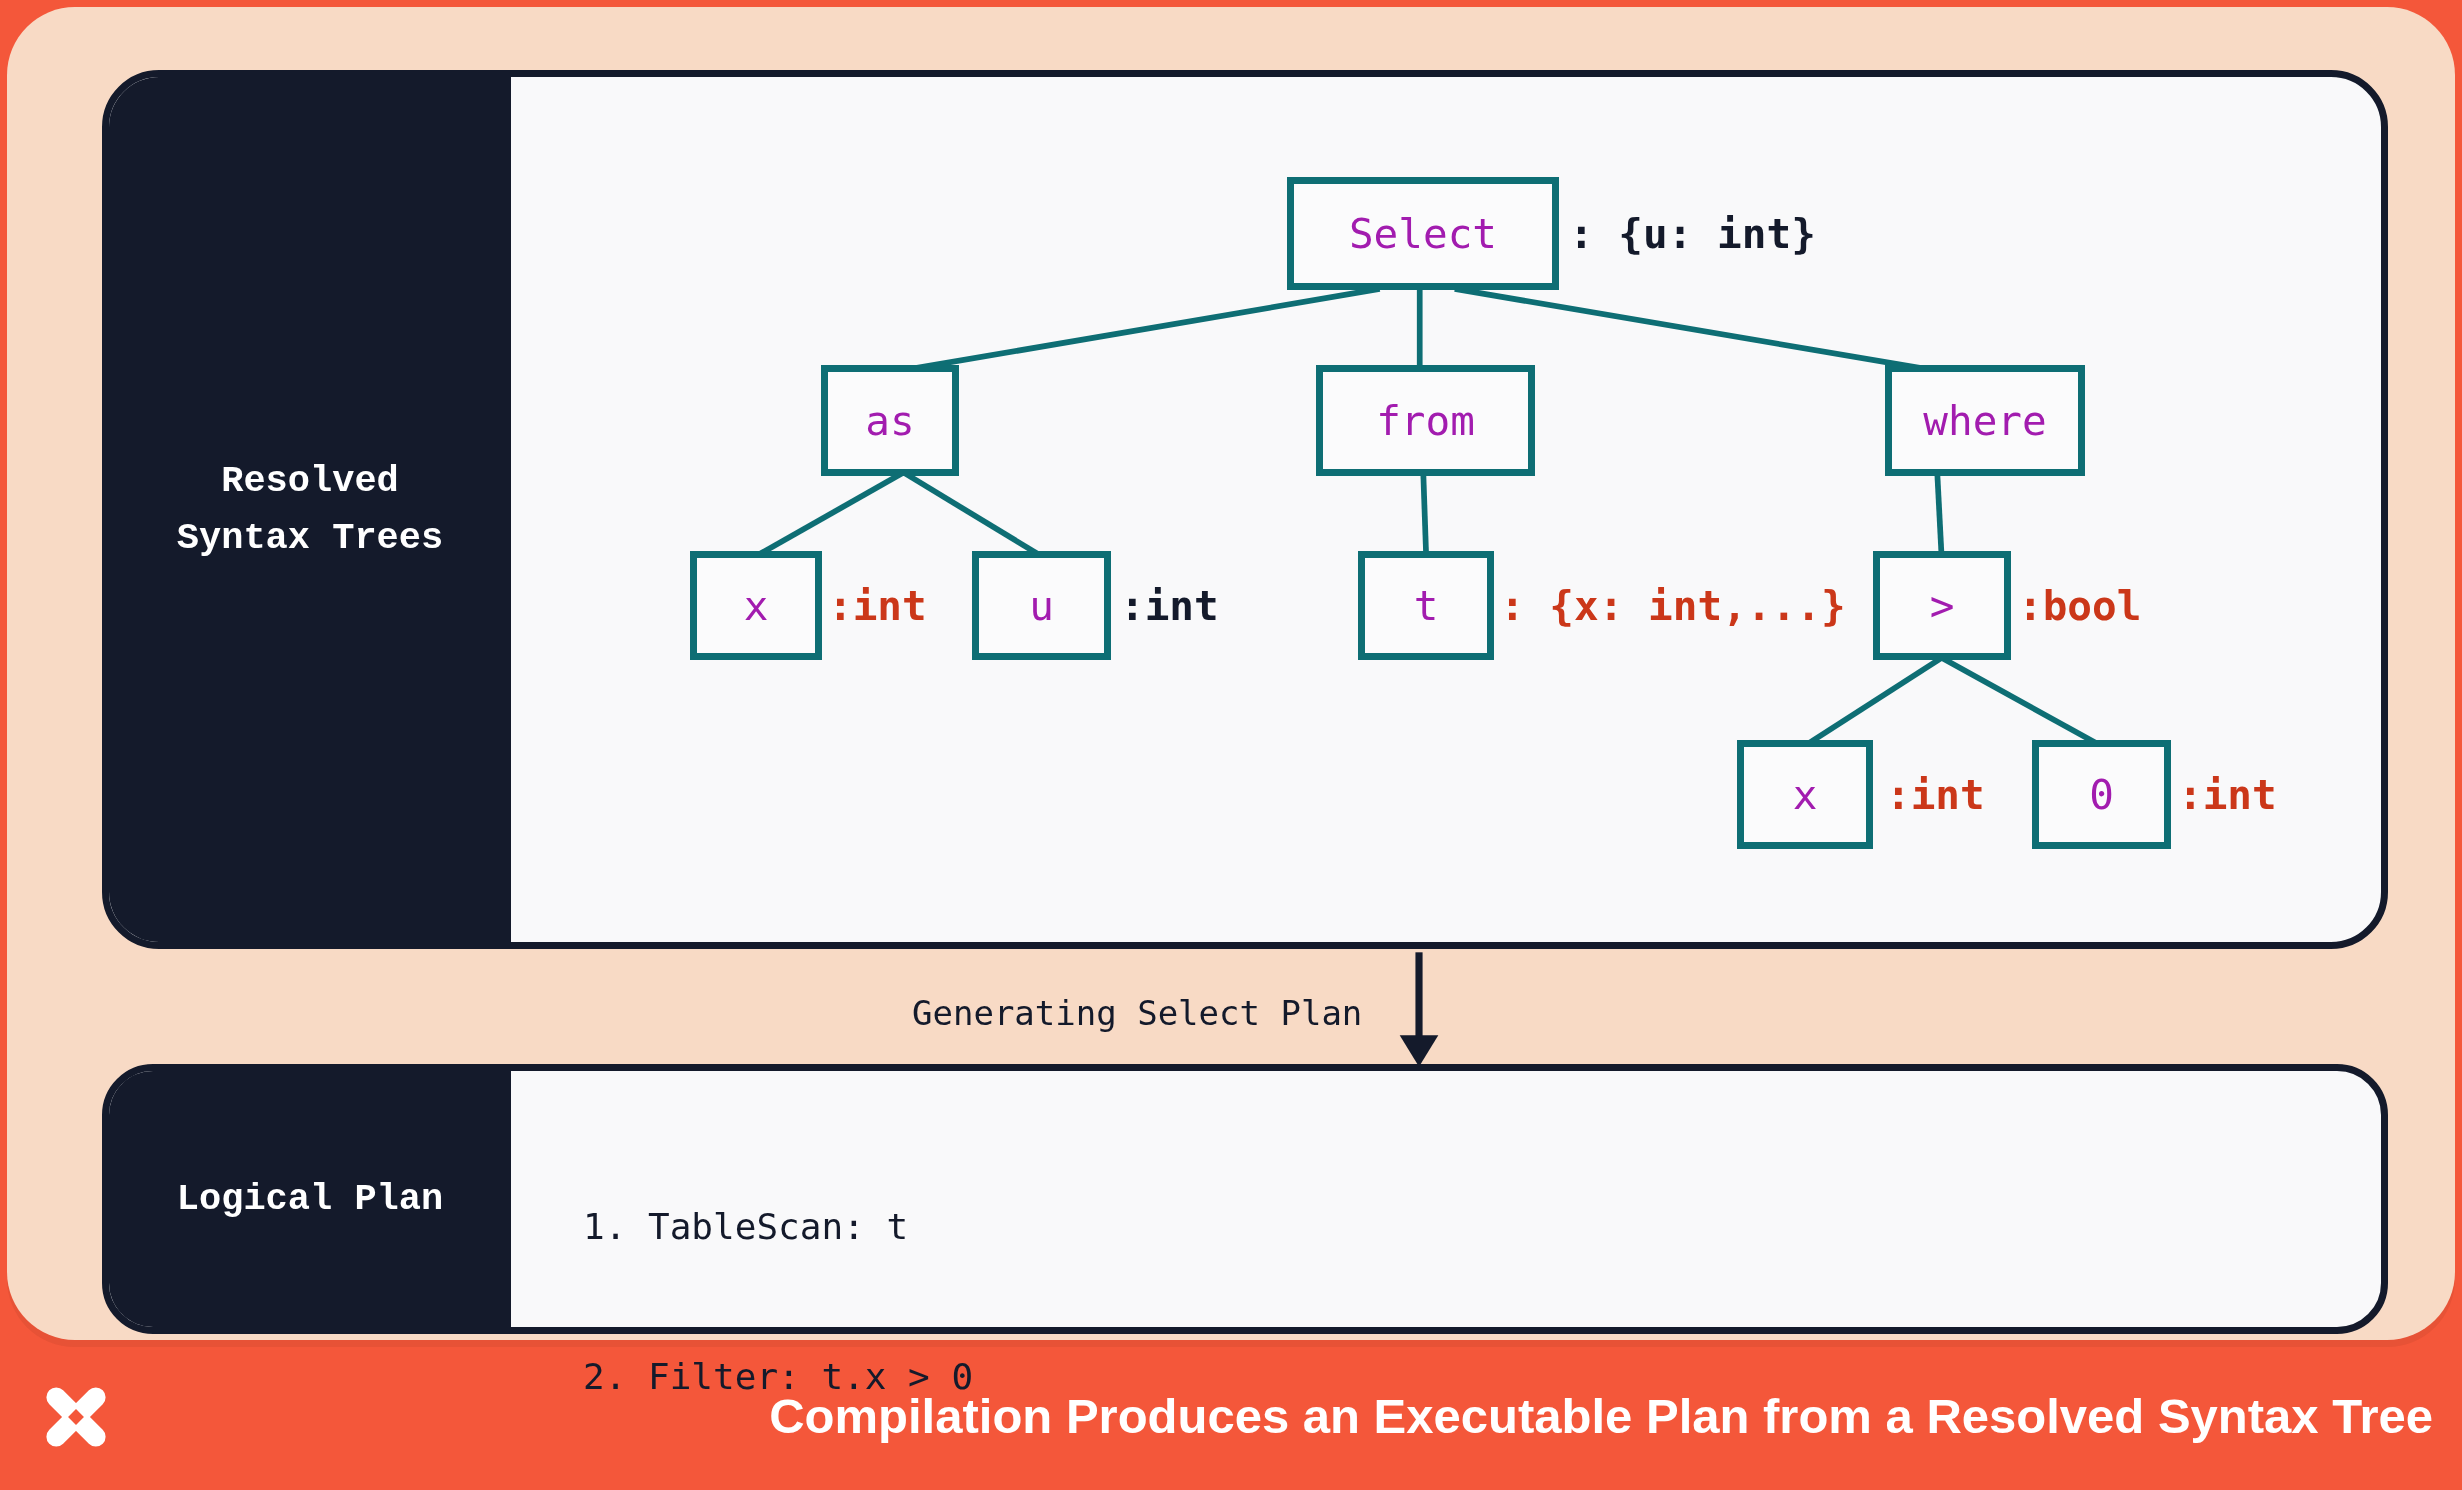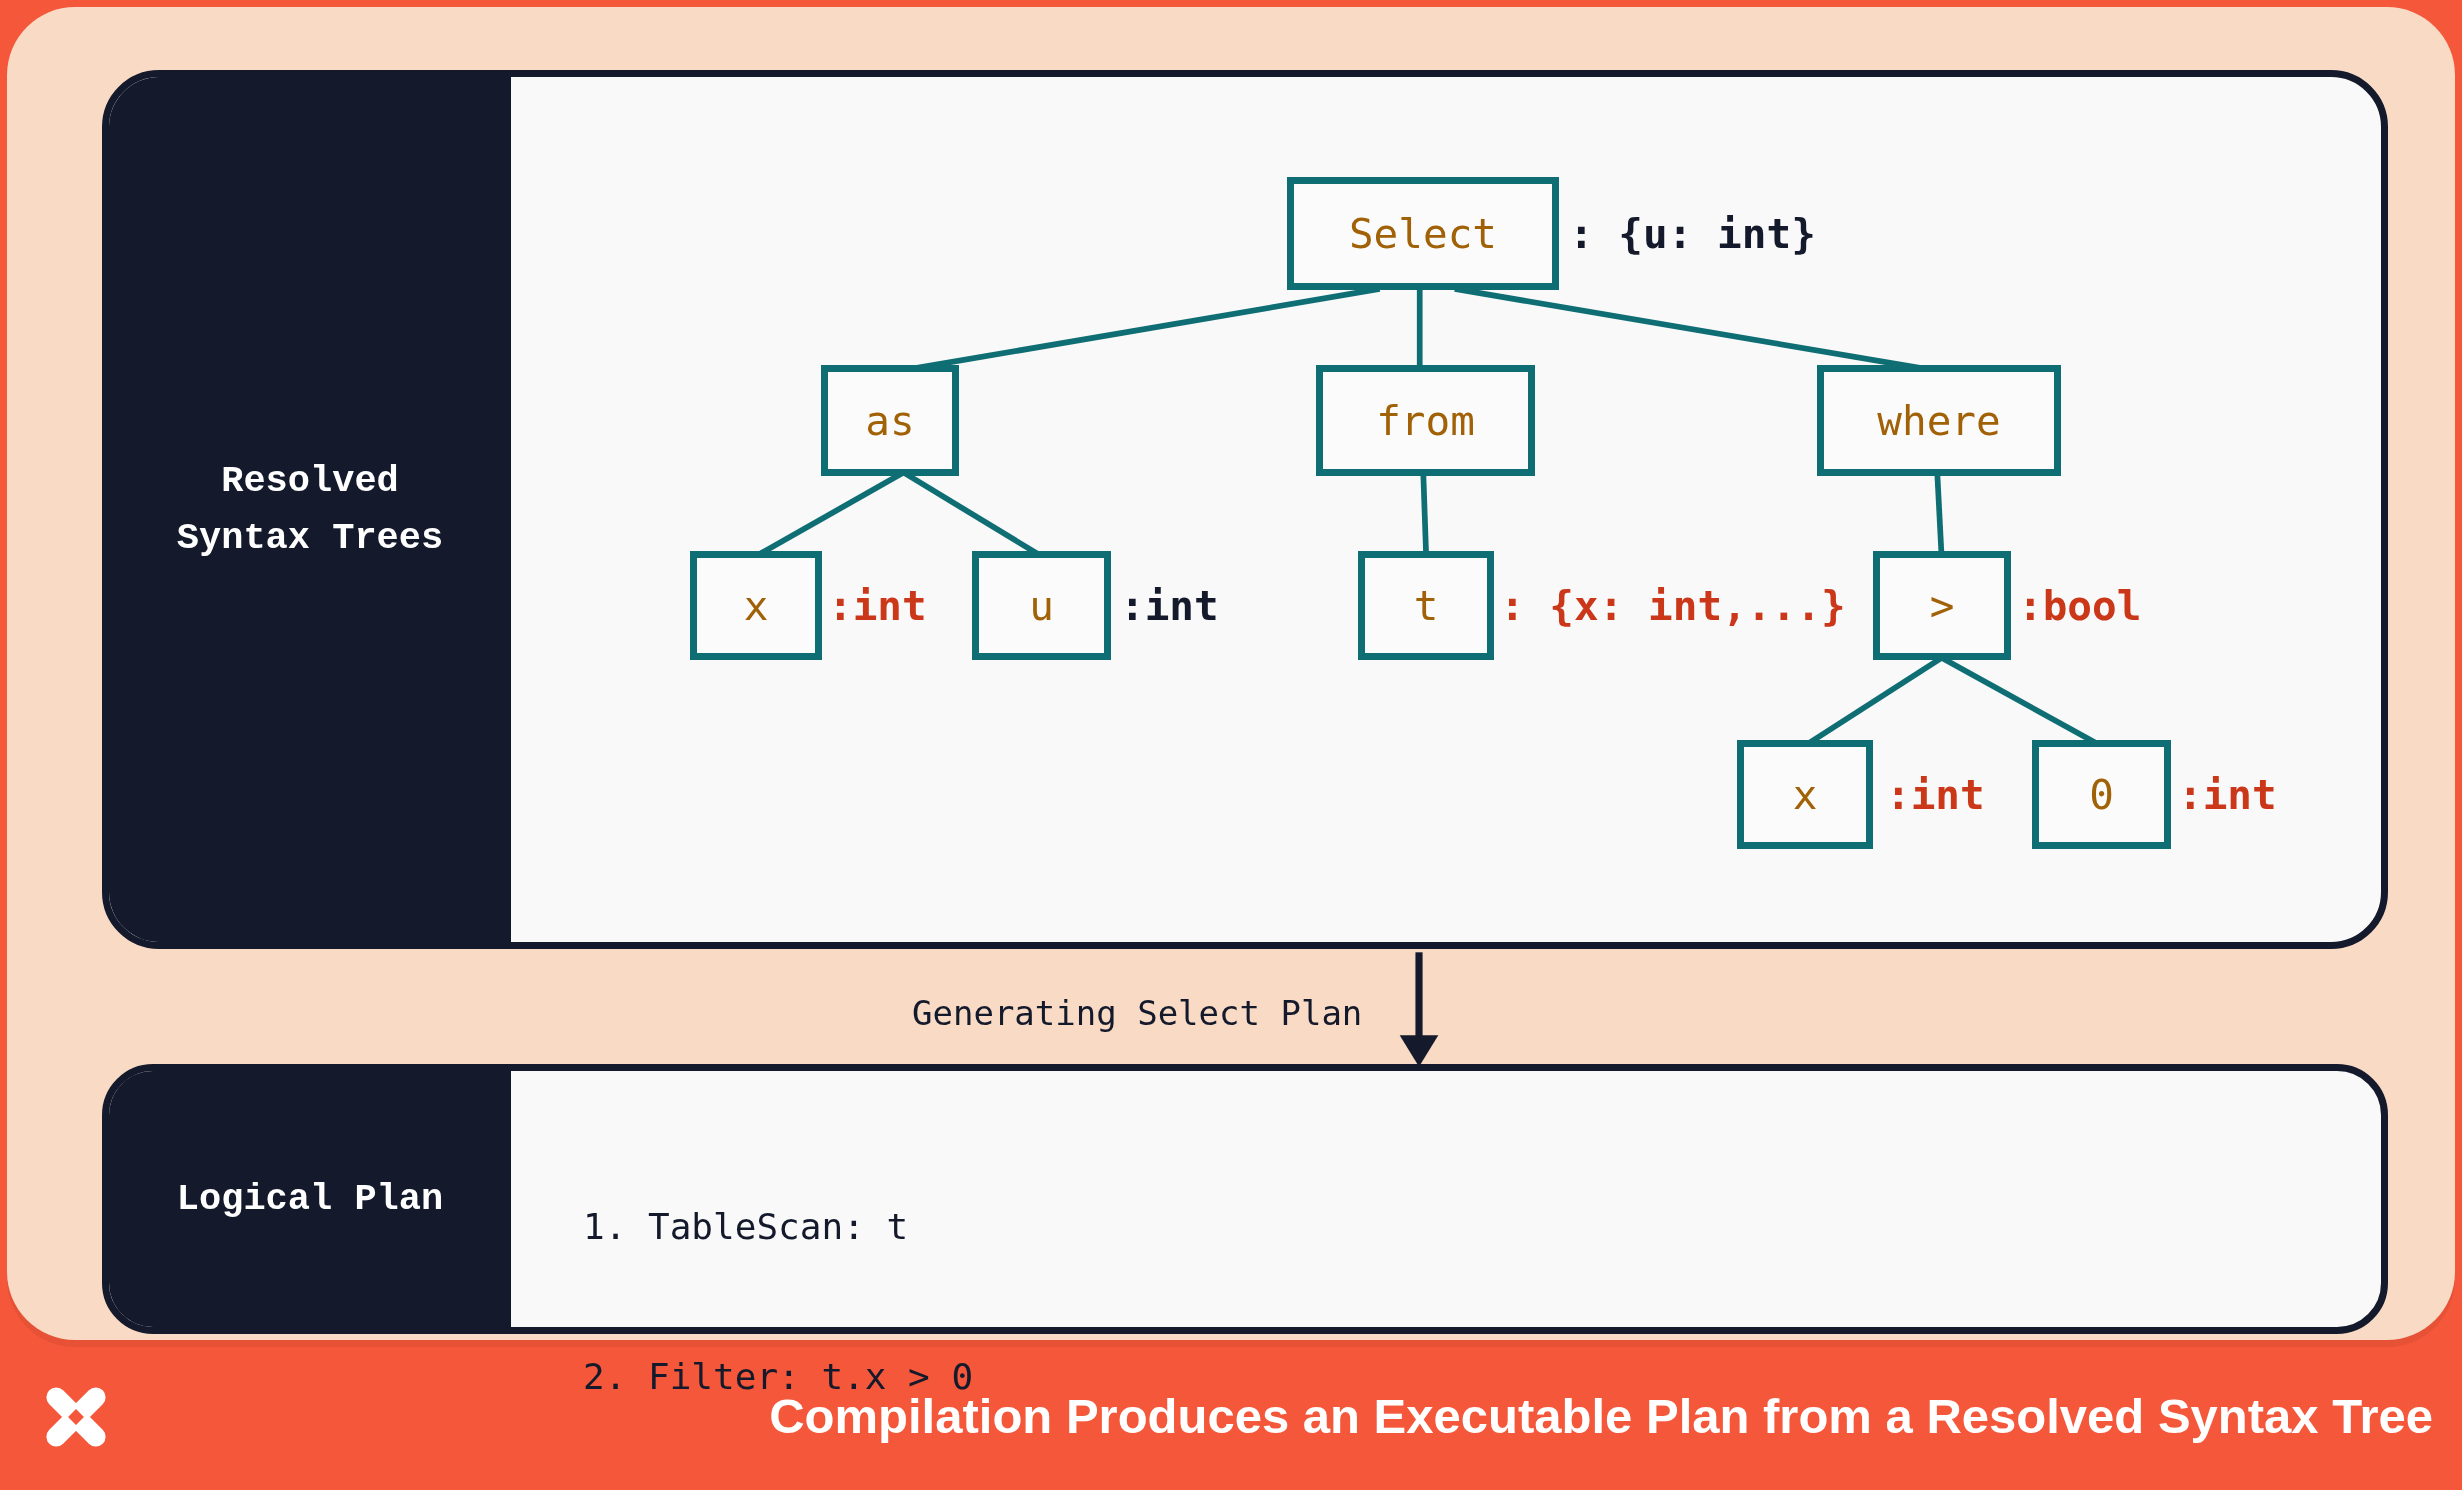--- a/index.html
+++ b/index.html
@@ -29,21 +29,21 @@
     position:absolute;left:0;top:0;bottom:0;width:402px;background:#141A2B;
     display:flex;flex-direction:column;align-items:center;justify-content:center;
     color:#FFFFFF;font-weight:bold;font-size:37px;line-height:57px;text-align:center;
   }
 
   
   .node{
     position:absolute;box-sizing:border-box;background:#FBFBFC;
     border:7.9px solid #0E6E74;display:flex;align-items:center;justify-content:center;
     font-family:"DejaVu Sans Mono","Liberation Mono",monospace;
-    font-size:41px;color:#a16207;white-space:nowrap;
+    font-size:41px;color:#a21caf;white-space:nowrap;
   }
   .ann{
     position:absolute;display:flex;align-items:center;white-space:nowrap;
     font-family:"DejaVu Sans Mono","Liberation Mono",monospace;
     font-weight:bold;font-size:41px;
   }
   .ann.red{color:#CB3719;}
   .ann.navy{color:#141A2B;}
 
   svg.overlay{position:absolute;left:0;top:0;pointer-events:none;}
@@ -111,21 +111,21 @@
       <line x1="1985" y1="1332" x2="1985" y2="1452" stroke="#141A2B" stroke-width="10"></line>
       <polygon points="1958,1448 2012,1448 1985,1492" fill="#141A2B"></polygon>
     </g>
   </svg>
 
   <div class="node" style="left:1287px;top:177px;width:272px;height:113px;">Select</div>
   <div class="ann navy" style="left:1569px;top:177px;height:113px;">: {u: int}</div>
 
   <div class="node" style="left:821px;top:365px;width:138px;height:111px;">as</div>
   <div class="node" style="left:1316px;top:365px;width:219px;height:111px;">from</div>
-  <div class="node" style="left:1817px;top:365px;width:244px;height:111px;text-align:right;">where</div>
+  <div class="node" style="left:1885px;top:365px;width:200px;height:111px;text-align:right;">where</div>
 
   <div class="node" style="left:690px;top:551px;width:132px;height:109px;">x</div>
   <div class="ann red" style="left:828px;top:551px;height:109px;">:int</div>
 
   <div class="node" style="left:972px;top:551px;width:139px;height:109px;">u</div>
   <div class="ann navy" style="left:1120px;top:551px;height:109px;">:int</div>
 
   <div class="node" style="left:1358px;top:551px;width:136px;height:109px;">t</div>
   <div class="ann red" style="left:1500px;top:551px;height:109px;">: {x: int,...}</div>
 

